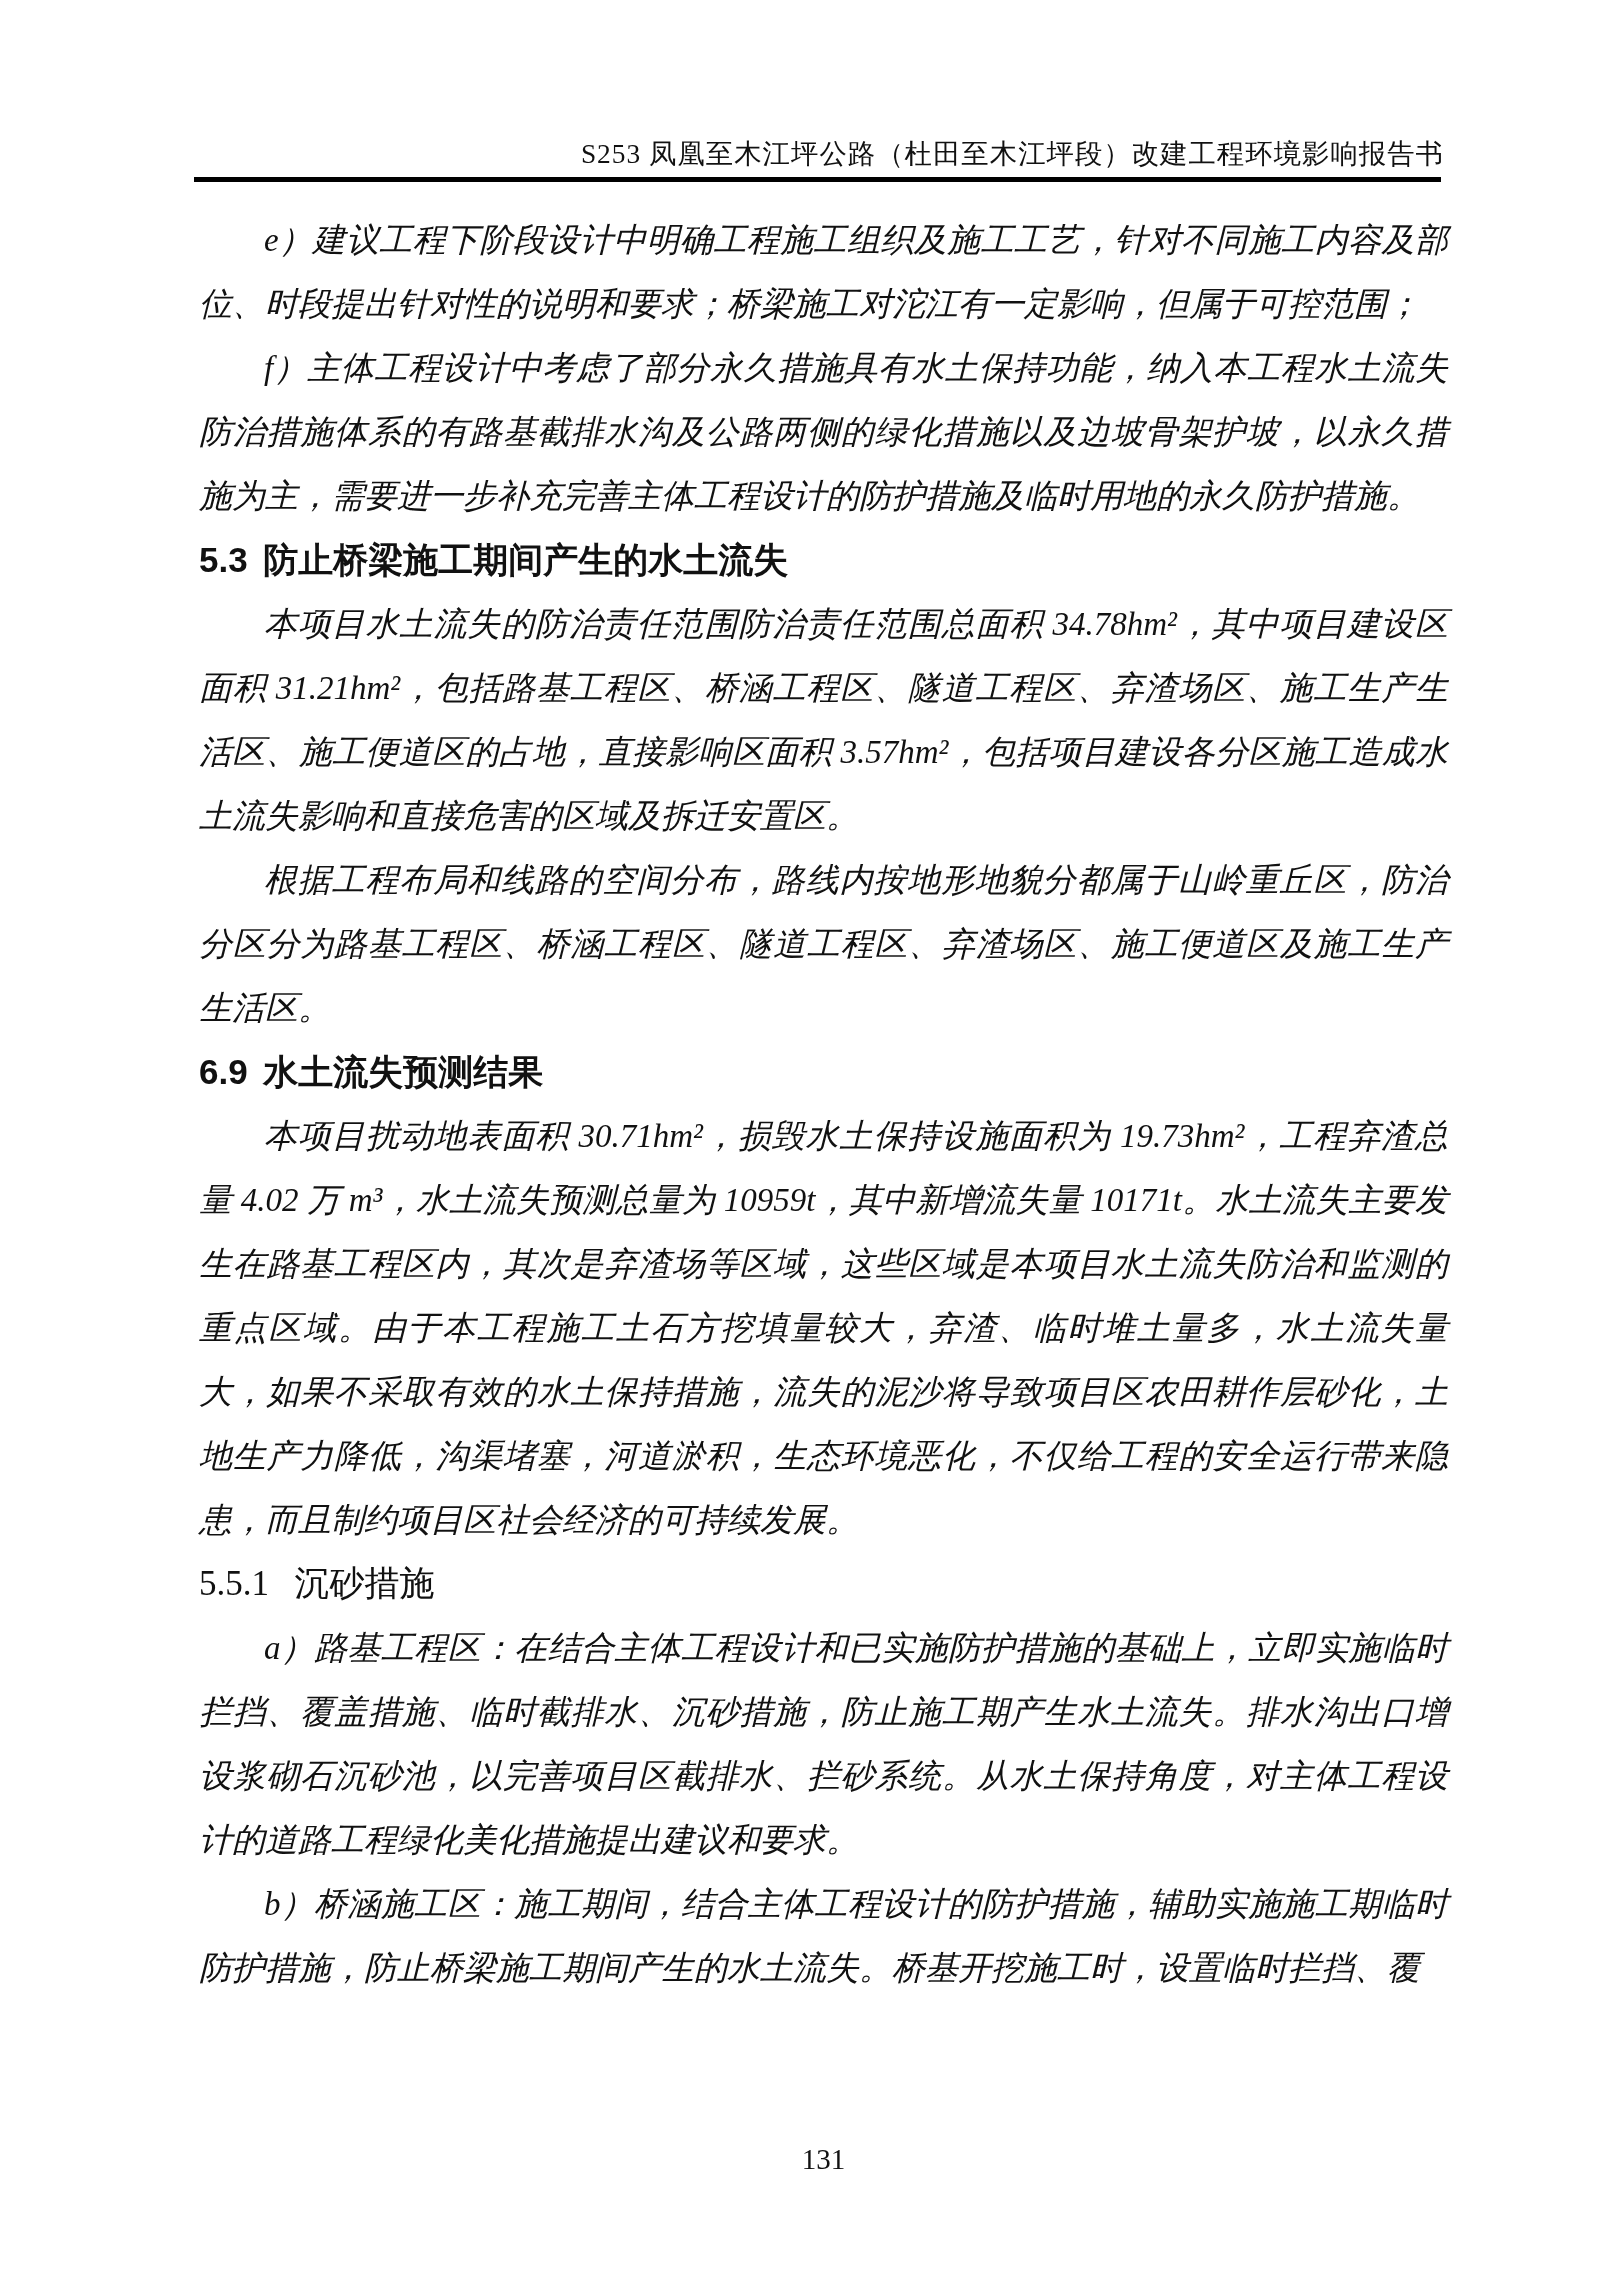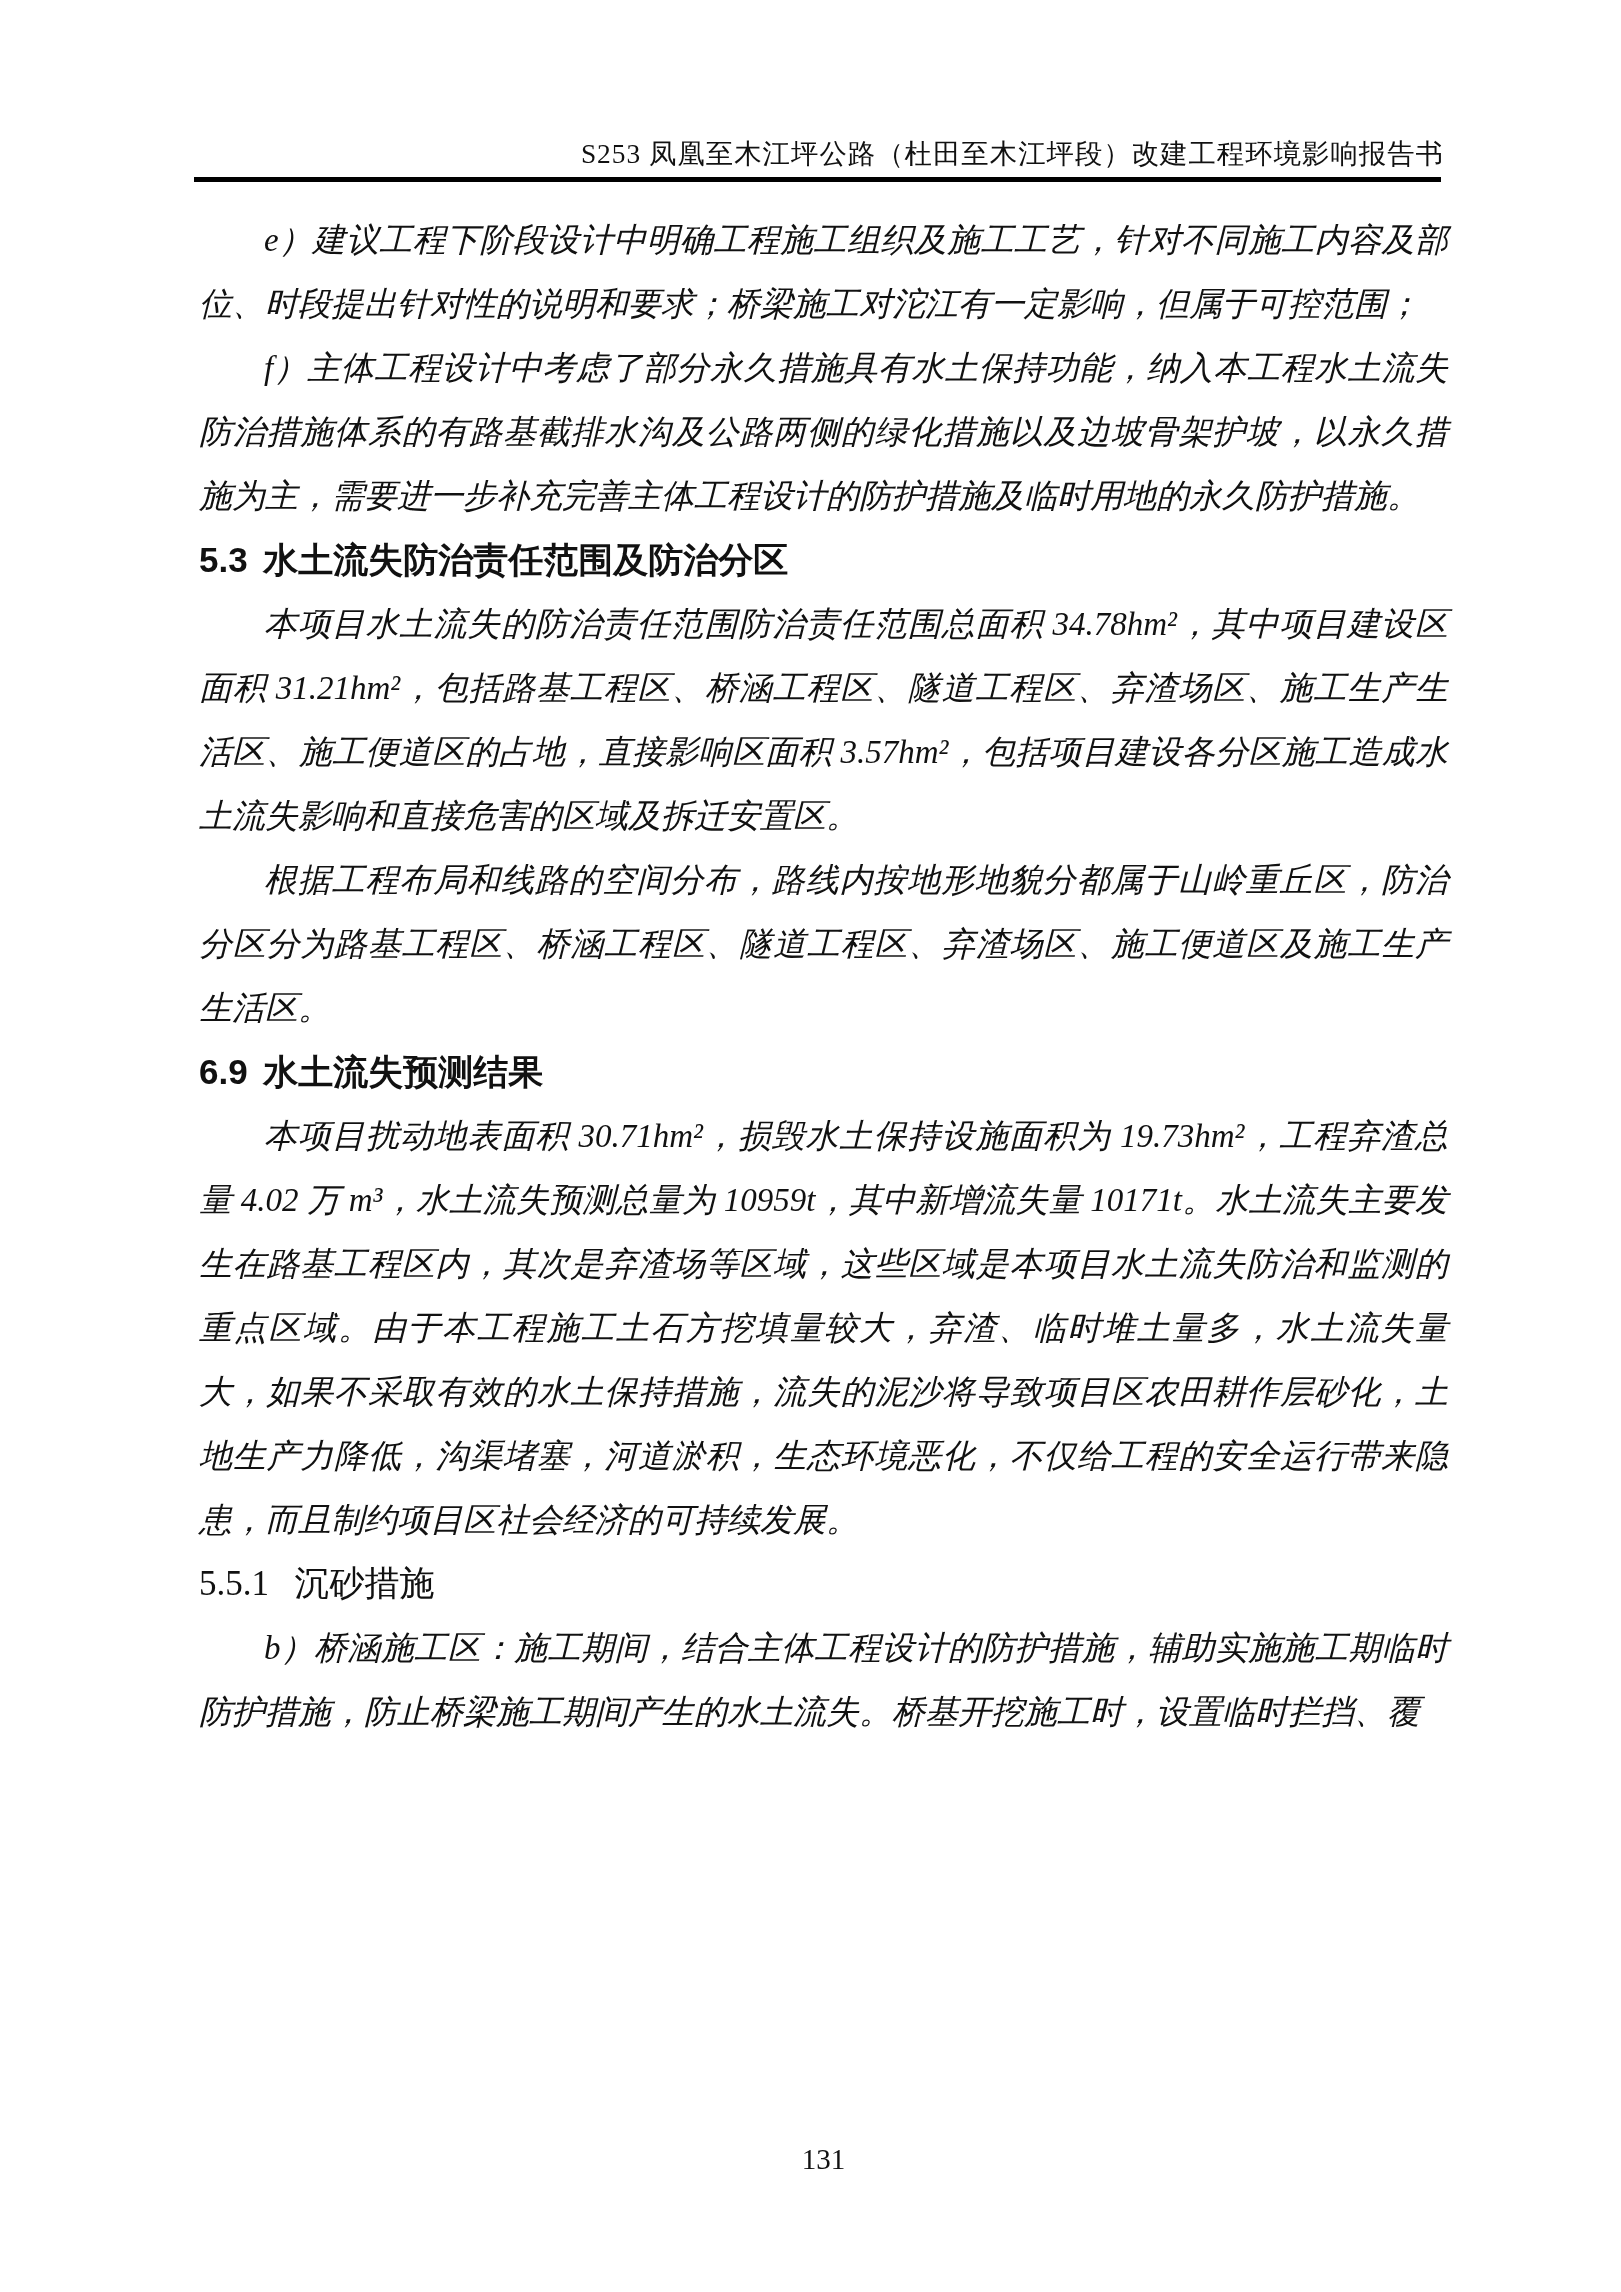--- a/index.html
+++ b/index.html
@@ -77,33 +77,34 @@
   <div class="running-header">S253 凤凰至木江坪公路（杜田至木江坪段）改建工程环境影响报告书</div>
 
   <div class="header-rule"></div>
 
   <div class="content">
 
     <p>e）建议工程下阶段设计中明确工程施工组织及施工工艺，针对不同施工内容及部位、时段提出针对性的说明和要求；桥梁施工对沱江有一定影响，但属于可控范围；</p>
 
     <p>f）主体工程设计中考虑了部分永久措施具有水土保持功能，纳入本工程水土流失防治措施体系的有路基截排水沟及公路两侧的绿化措施以及边坡骨架护坡，以永久措施为主，需要进一步补充完善主体工程设计的防护措施及临时用地的永久防护措施。</p>
 
-    <h2><span class="h-num">5.3</span><span>水土流失防治责任范围及防治分区</span></h2>
+    <h2><span class="h-num">5.3</span><span>防止桥梁施工期间产生的水土流失</span></h2>
 
     <p>本项目水土流失的防治责任范围防治责任范围总面积 34.78hm²，其中项目建设区面积 31.21hm²，包括路基工程区、桥涵工程区、隧道工程区、弃渣场区、施工生产生活区、施工便道区的占地，直接影响区面积 3.57hm²，包括项目建设各分区施工造成水土流失影响和直接危害的区域及拆迁安置区。</p>
 
     <p>根据工程布局和线路的空间分布，路线内按地形地貌分都属于山岭重丘区，防治分区分为路基工程区、桥涵工程区、隧道工程区、弃渣场区、施工便道区及施工生产生活区。</p>
 
     <h2><span class="h-num">6.9</span><span>水土流失预测结果</span></h2>
 
     <p>本项目扰动地表面积 30.71hm²，损毁水土保持设施面积为 19.73hm²，工程弃渣总量 4.02 万 m³，水土流失预测总量为 10959t，其中新增流失量 10171t。水土流失主要发生在路基工程区内，其次是弃渣场等区域，这些区域是本项目水土流失防治和监测的重点区域。由于本工程施工土石方挖填量较大，弃渣、临时堆土量多，水土流失量大，如果不采取有效的水土保持措施，流失的泥沙将导致项目区农田耕作层砂化，土地生产力降低，沟渠堵塞，河道淤积，生态环境恶化，不仅给工程的安全运行带来隐患，而且制约项目区社会经济的可持续发展。</p>
 
 
     <h3><span class="h-num-sub">5.5.1</span><span>沉砂措施</span></h3>
 
+    <p>a）路基工程区：在结合主体工程设计和已实施防护措施的基础上，立即实施临时拦挡、覆盖措施、临时截排水、沉砂措施，防止施工期产生水土流失。排水沟出口增设浆砌石沉砂池，以完善项目区截排水、拦砂系统。从水土保持角度，对主体工程设计的道路工程绿化美化措施提出建议和要求。</p>
 
     <p>b）桥涵施工区：施工期间，结合主体工程设计的防护措施，辅助实施施工期临时防护措施，防止桥梁施工期间产生的水土流失。桥基开挖施工时，设置临时拦挡、覆</p>
 
   </div>
 
   <div class="page-number">131</div>
 
 </div>
 
 

